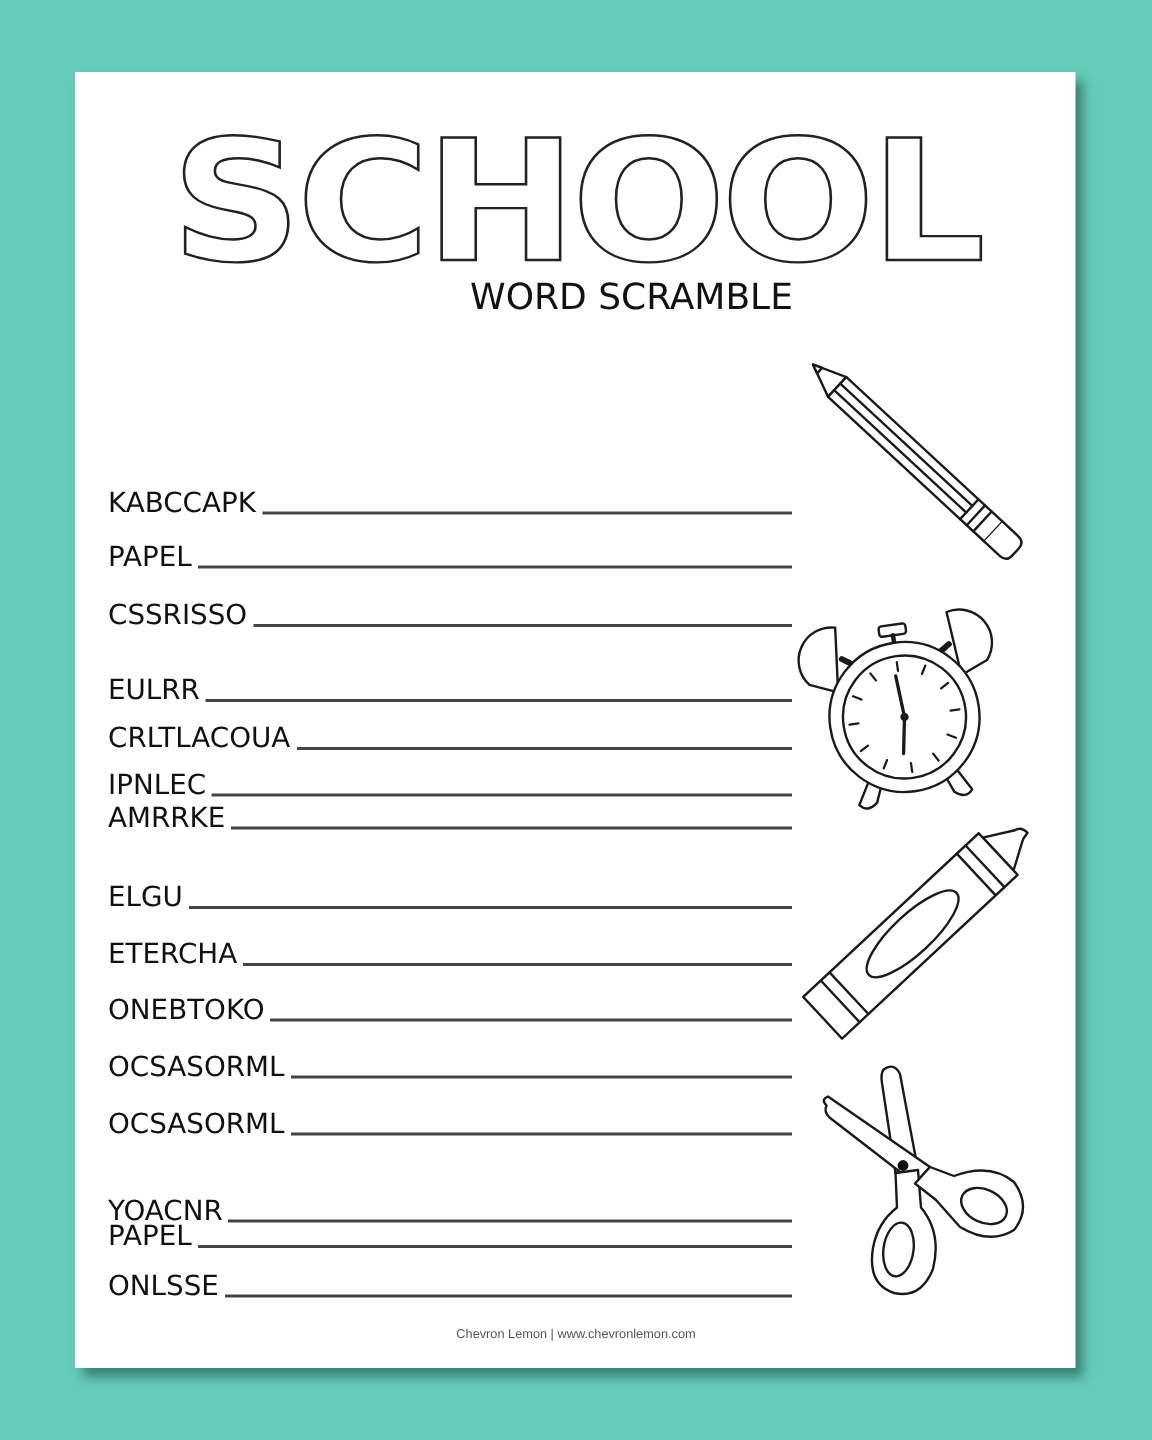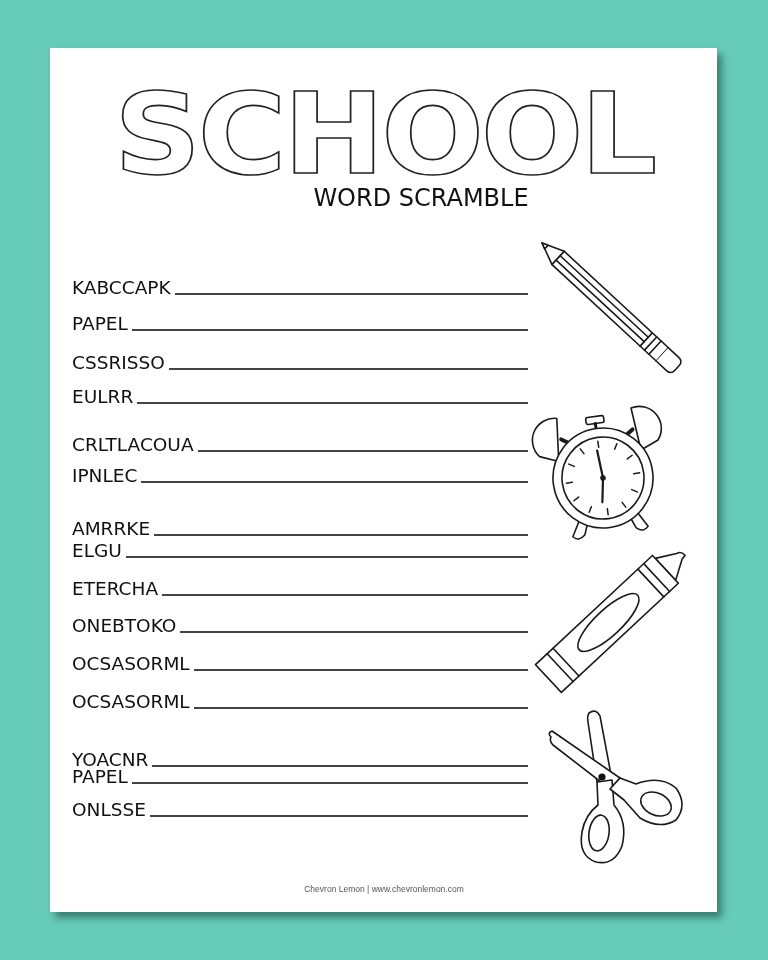--- a/index.html
+++ b/index.html
@@ -32,21 +32,21 @@
     position: absolute; left: 0; width: 768px; top: 184px;
     text-align: center;
     font-family: "DejaVu Sans", sans-serif;
     font-size: 24px; color: #111;
     letter-spacing: 0px;
     margin-left: 37px;
   }
   .rows { position: absolute; left: 72px; top: 275px; width: 456px; }
   .row {
     position: absolute; left: 0; width: 456px; height: 24px;
-    display: flex; align-items: flex-end;
+    display: flex; align-items: flex-end; margin-top: 48px;
   }
   .word {
     font-family: "DejaVu Sans", sans-serif;
     font-size: 18.5px; color: #111;
     line-height: 22px;
     white-space: nowrap;
     padding-right: 4px;
   }
   .answer-line {
     flex: 1; height: 0;
@@ -78,33 +78,33 @@
     <span class="answer-line"></span>
   </div>
   <div class="row" style="top:36px">
     <span class="word">PAPEL</span>
     <span class="answer-line"></span>
   </div>
   <div class="row" style="top:75.2px">
     <span class="word">CSSRISSO</span>
     <span class="answer-line"></span>
   </div>
-  <div class="row" style="top:109px">
+  <div class="row" style="top:125px">
     <span class="word">EULRR</span>
     <span class="answer-line"></span>
   </div>
   <div class="row" style="top:157px">
     <span class="word">CRLTLACOUA</span>
     <span class="answer-line"></span>
   </div>
   <div class="row" style="top:188px">
     <span class="word">IPNLEC</span>
     <span class="answer-line"></span>
   </div>
-  <div class="row" style="top:241px">
+  <div class="row" style="top:210px">
     <span class="word">AMRRKE</span>
     <span class="answer-line"></span>
   </div>
   <div class="row" style="top:263.2px">
     <span class="word">ELGU</span>
     <span class="answer-line"></span>
   </div>
   <div class="row" style="top:300.8px">
     <span class="word">ETERCHA</span>
     <span class="answer-line"></span>

